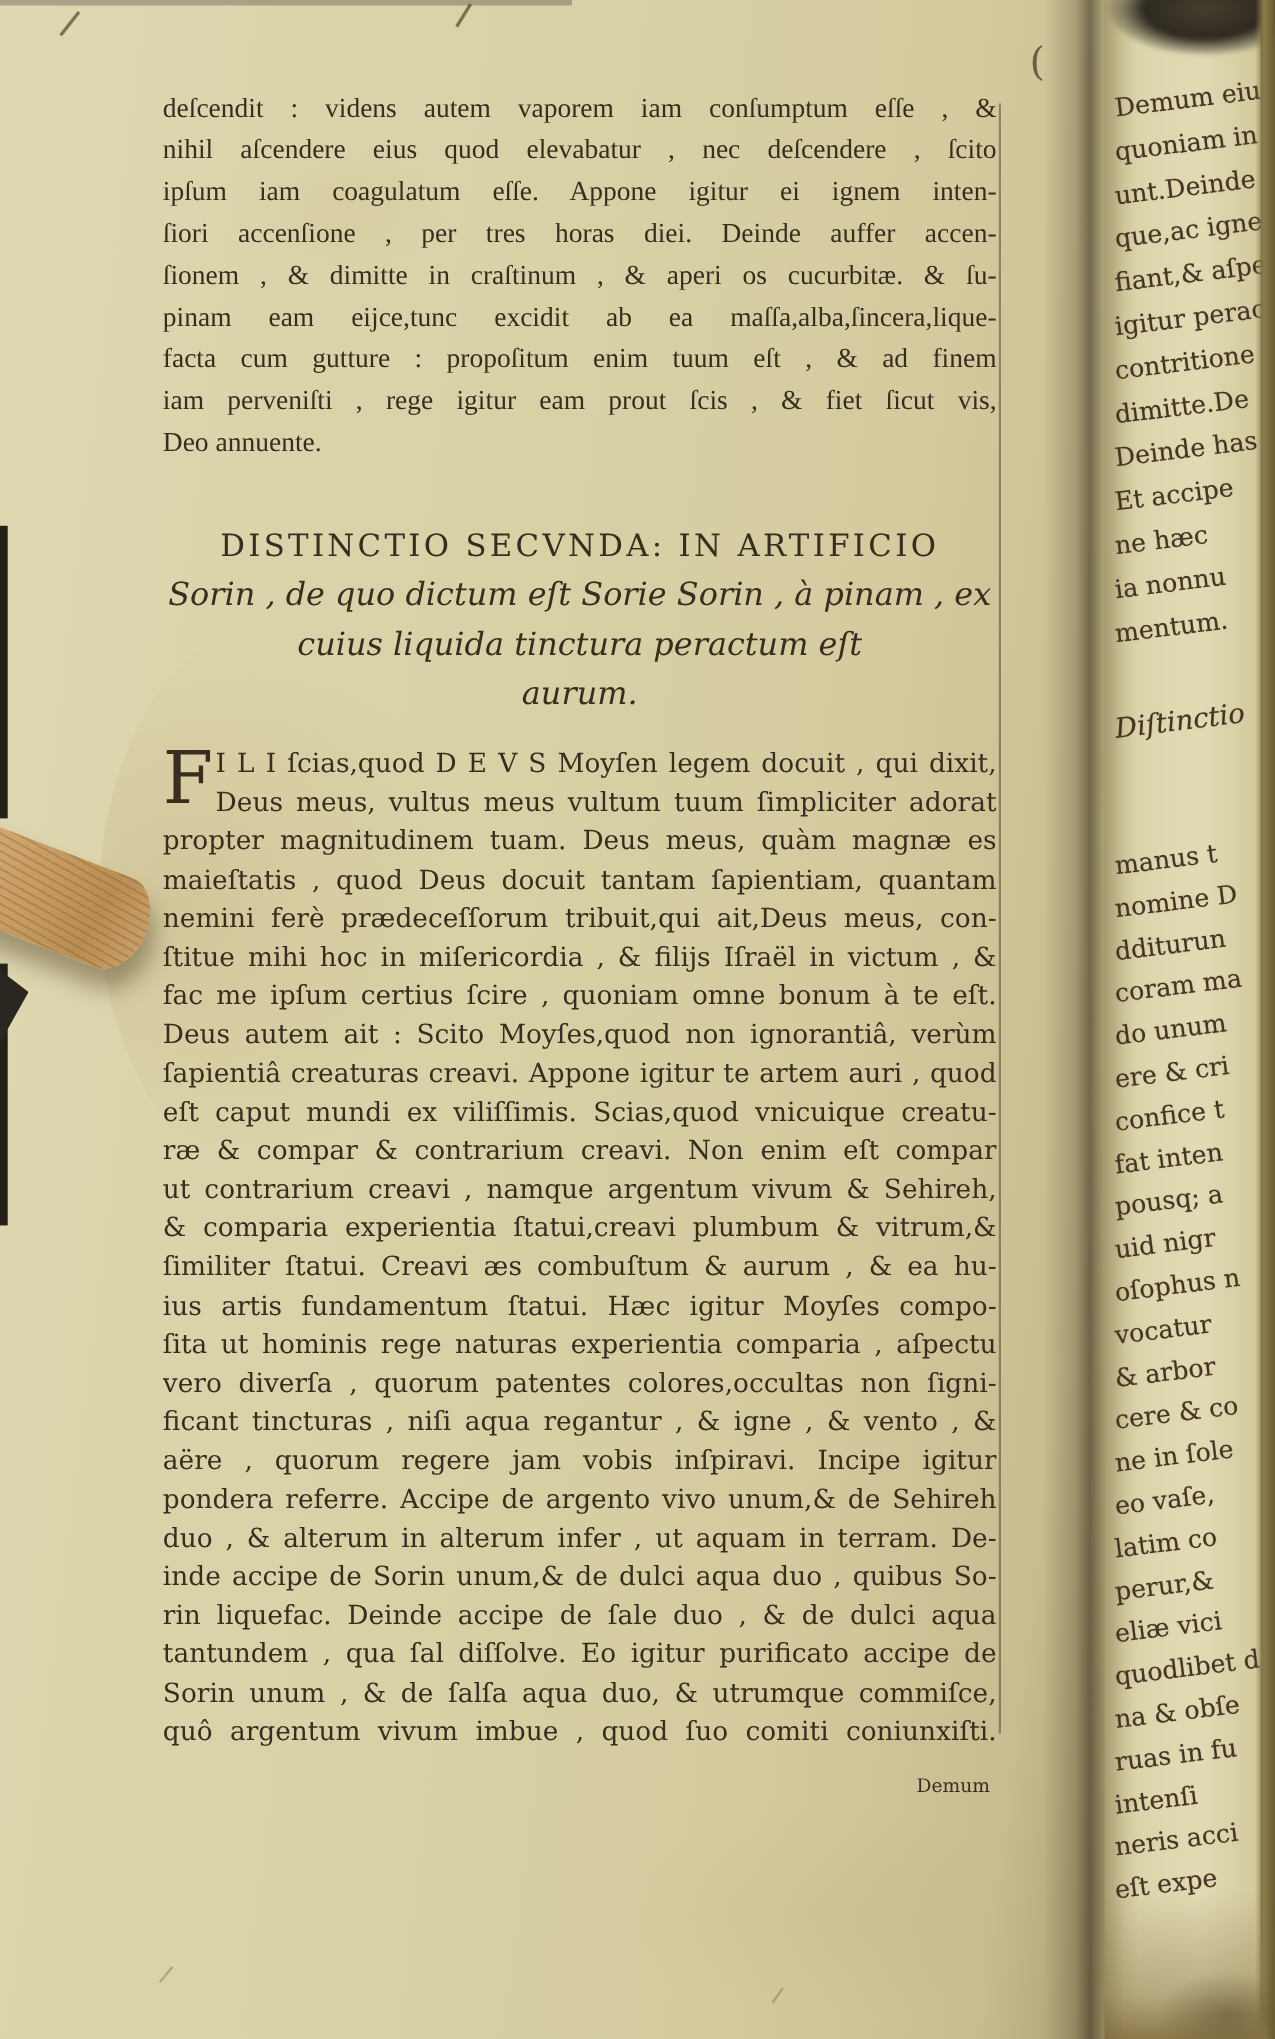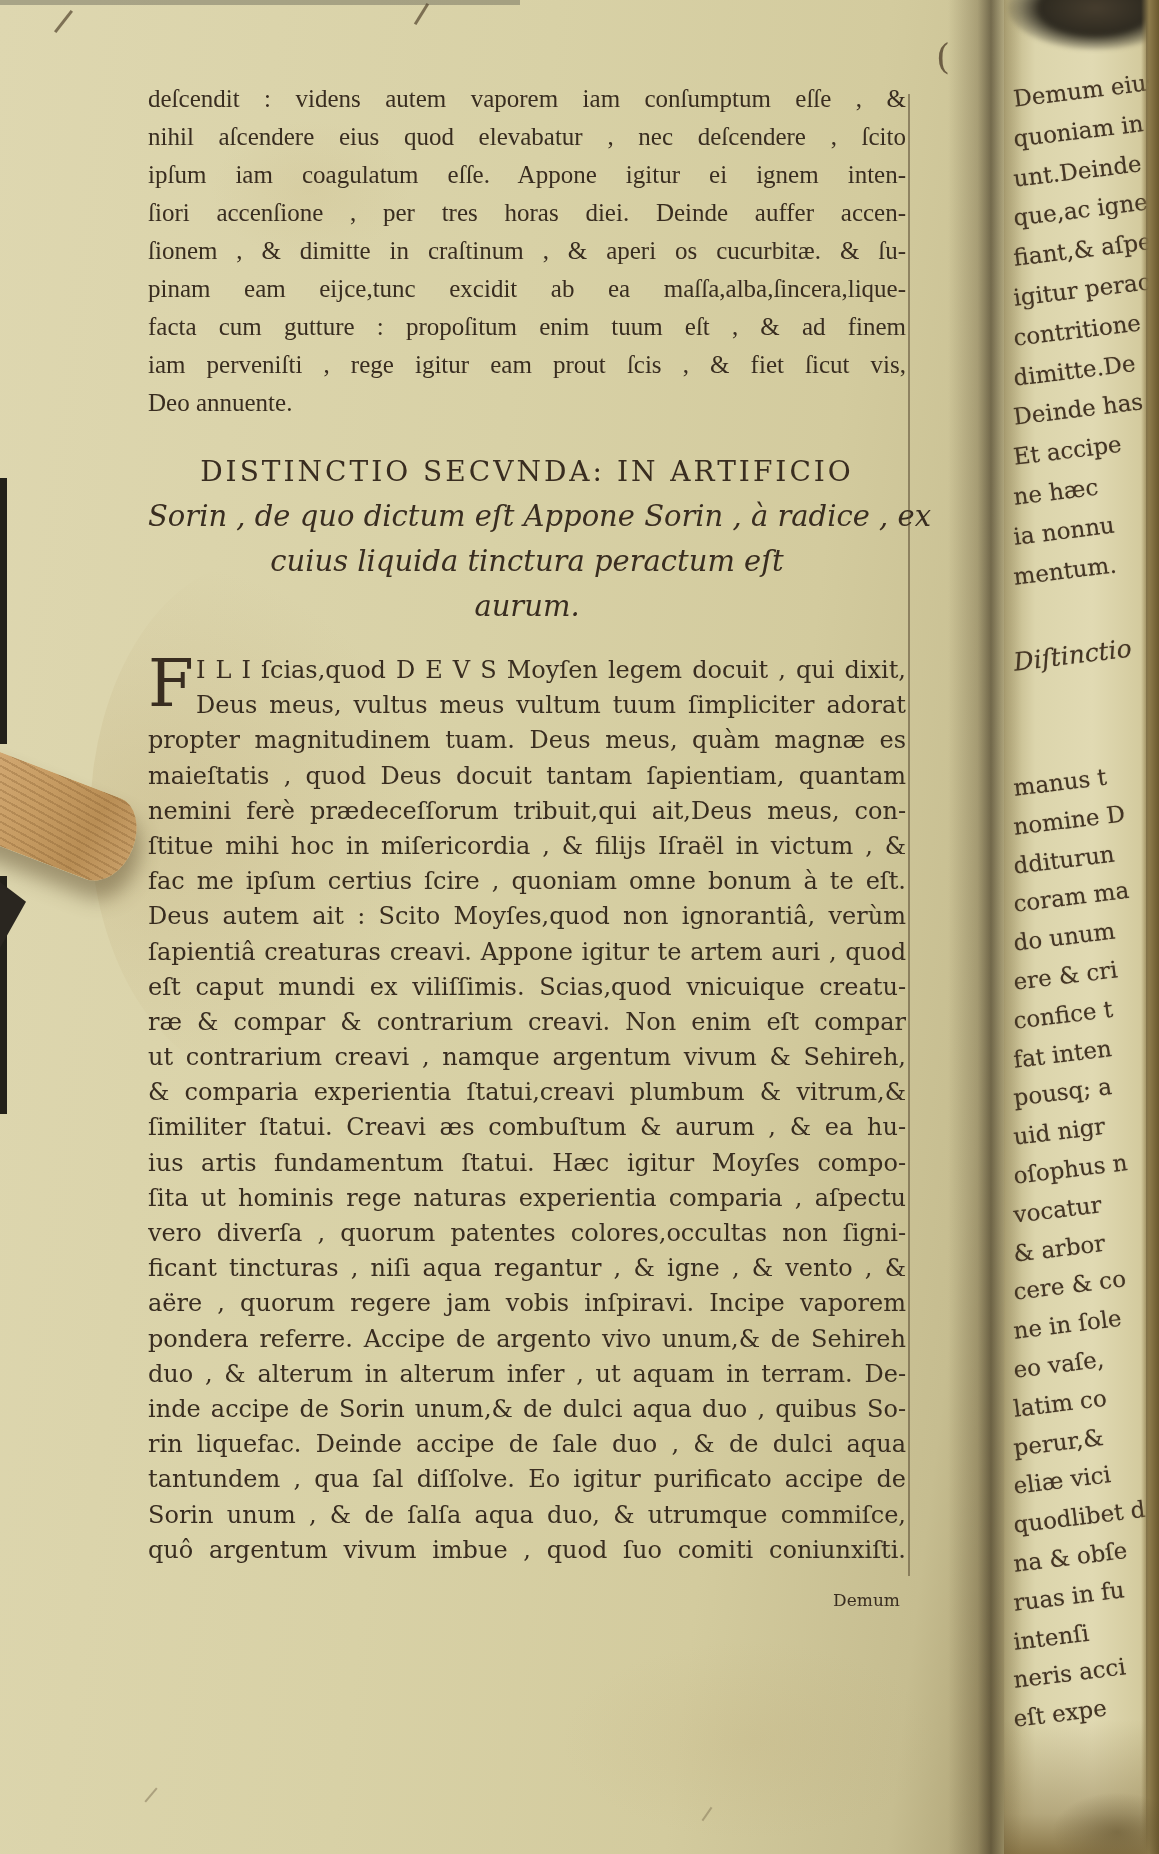--- a/index.html
+++ b/index.html
@@ -57,21 +57,21 @@
     box-shadow:10px 16px 20px rgba(82,64,34,.45);
   }
   
   .text-block { position:absolute; left:148px; top:80px; width:758px; }
   .header { display:flex; align-items:baseline; height:38px; }
   .pagenum { width:132px; font-size:28px; letter-spacing:2px; }
   .runtitle { flex:1; text-align:center; font-size:26px; letter-spacing:8px; white-space:nowrap; }
   .line  { height:38px; line-height:38px; font-size:25px; white-space:nowrap; overflow:hidden;font-family:Liberation Serif, serif; }
   .line2 { height:35.2px; line-height:35.2px; font-size:24px; white-space:nowrap; overflow:hidden; }
   .j { text-align:justify; text-align-last:justify; white-space:normal; }
-  .caps-heading { margin-top:28px; height:44px; line-height:44px; text-align:center;
+  .caps-heading { margin-top:52px; height:44px; line-height:44px; text-align:center;
                   font-size:28px; letter-spacing:3px; white-space:nowrap; }
   .italic-line { height:45px; line-height:45px; font-style:italic; text-align:center;
                  font-size:29px; white-space:nowrap; overflow:visible; }
   .para2 { margin-top:24px; }
   .dropcap { float:left; width:48px; height:68px; font-size:66px; line-height:62px; }
   .catchword-line { margin-top:14px; height:36px; line-height:36px; text-align:right;
                     font-size:17px; padding-right:6px; }
   .rule { position:absolute; left:908px; top:94px; width:2px; height:1482px; background:rgba(76,62,40,.5); }
   
   .next-page-text { position:absolute; left:1008px; top:0; width:150px; height:1854px;
@@ -117,21 +117,21 @@
         <div class="line j">ſiori accenſione , per tres horas diei. Deinde auffer accen-</div>
         <div class="line j">ſionem , &amp; dimitte in craſtinum , &amp; aperi os cucurbitæ. &amp; ſu-</div>
         <div class="line j">pinam eam eijce,tunc excidit ab ea maſſa,alba,ſincera,lique-</div>
         <div class="line j">facta cum gutture : propoſitum enim tuum eſt , &amp; ad finem</div>
         <div class="line j">iam perveniſti , rege igitur eam prout ſcis , &amp; fiet ſicut vis,</div>
       </div>
     <div class="line">Deo annuente.</div>
 
     <div class="caps-heading">DISTINCTIO SECVNDA: IN ARTIFICIO</div>
     <div>
-        <div class="italic-line">Sorin , de quo dictum eſt Appone Sorin , à radice , ex</div>
+        <div class="italic-line">Sorin , de quo dictum eſt Sorie Sorin , à pinam , ex</div>
         <div class="italic-line">cuius liquida tinctura peractum eſt</div>
         <div class="italic-line">aurum.</div>
       </div>
 
     <div class="para2">
       <span class="dropcap">F</span>
       <div class="line2 j">I L I ſcias,quod D E V S Moyſen legem docuit , qui dixit,</div>
       <div class="line2 j">Deus meus, vultus meus vultum tuum ſimpliciter adorat</div>
       <div>
           <div class="line2 j">propter magnitudinem tuam. Deus meus, quàm magnæ es</div>
@@ -143,21 +143,21 @@
           <div class="line2 j">ſapientiâ creaturas creavi. Appone igitur te artem auri , quod</div>
           <div class="line2 j">eſt caput mundi ex viliſſimis. Scias,quod vnicuique creatu-</div>
           <div class="line2 j">ræ &amp; compar &amp; contrarium creavi. Non enim eſt compar</div>
           <div class="line2 j">ut contrarium creavi , namque argentum vivum &amp; Sehireh,</div>
           <div class="line2 j">&amp; comparia experientia ſtatui,creavi plumbum &amp; vitrum,&amp;</div>
           <div class="line2 j">ſimiliter ſtatui. Creavi æs combuſtum &amp; aurum , &amp; ea hu-</div>
           <div class="line2 j">ius artis fundamentum ſtatui. Hæc igitur Moyſes compo-</div>
           <div class="line2 j">ſita ut hominis rege naturas experientia comparia , aſpectu</div>
           <div class="line2 j">vero diverſa , quorum patentes colores,occultas non ſigni-</div>
           <div class="line2 j">ficant tincturas , niſi aqua regantur , &amp; igne , &amp; vento , &amp;</div>
-          <div class="line2 j">aëre , quorum regere jam vobis inſpiravi. Incipe vaporem</div>
+          <div class="line2 j">aëre , quorum regere jam vobis inſpiravi. Incipe igitur</div>
           <div class="line2 j">pondera referre. Accipe de argento vivo unum,&amp; de Sehireh</div>
           <div class="line2 j">duo , &amp; alterum in alterum infer , ut aquam in terram. De-</div>
           <div class="line2 j">inde accipe de Sorin unum,&amp; de dulci aqua duo , quibus So-</div>
           <div class="line2 j">rin liquefac. Deinde accipe de ſale duo , &amp; de dulci aqua</div>
           <div class="line2 j">tantundem , qua ſal diſſolve. Eo igitur purificato accipe de</div>
           <div class="line2 j">Sorin unum , &amp; de ſalſa aqua duo, &amp; utrumque commiſce,</div>
           <div class="line2 j">quô argentum vivum imbue , quod ſuo comiti coniunxiſti.</div>
         </div>
     </div>
 

